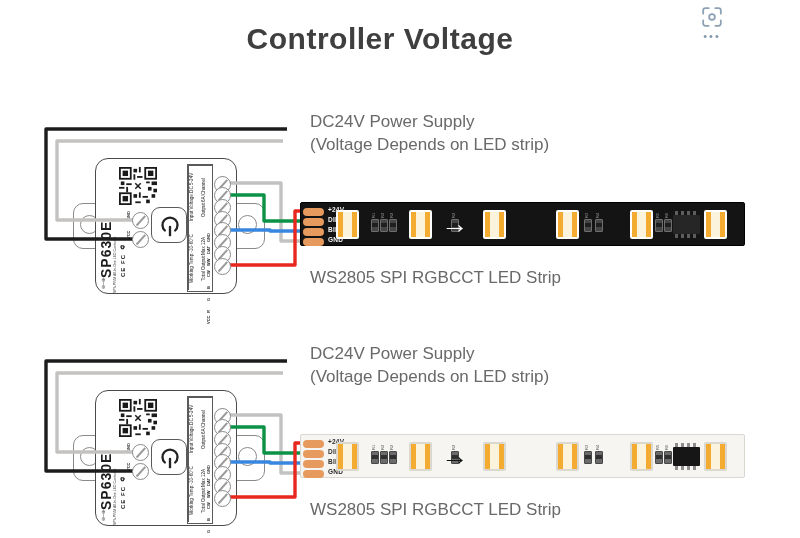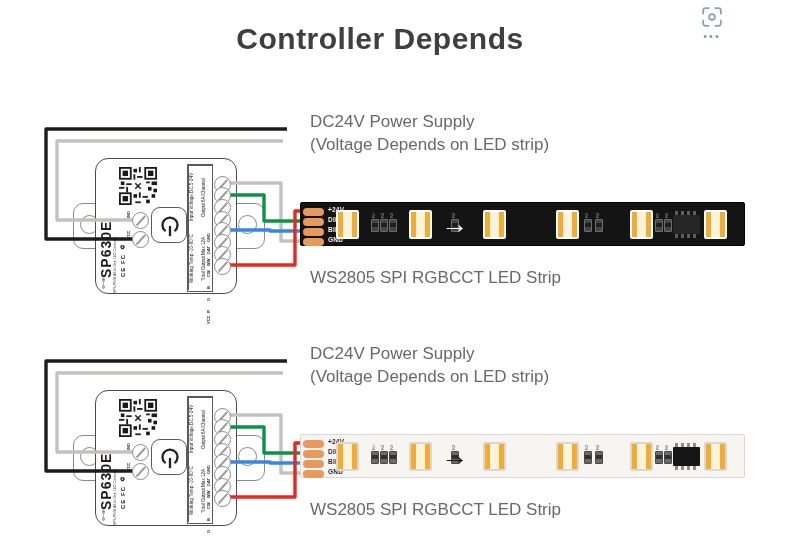--- a/index.html
+++ b/index.html
@@ -99,21 +99,21 @@
   .chip::before,.chip::after{content:'';position:absolute;left:2px;right:2px;height:4px;
     background:repeating-linear-gradient(90deg,var(--pin) 0 3px,transparent 3px 6px);}
   .chip::before{top:-4px;}
   .chip::after{bottom:-4px;}
   .strip.dark .chip{--pin:#5d5d5d;}
   .strip.light .chip{--pin:#8d8d8d;}
 </style>
 </head>
 <body>
 
-<div class="page-title">Controller Depends</div>
+<div class="page-title">Controller Voltage</div>
 
 <div class="tool-scan">
   <svg width="22" height="22" viewBox="0 0 20 20" fill="none" stroke="#8ba1b3" stroke-width="1.6" stroke-linecap="round">
     <path d="M2 7 V4 a2 2 0 0 1 2-2 H7"></path>
     <path d="M13 2 h3 a2 2 0 0 1 2 2 v3"></path>
     <path d="M18 13 v3 a2 2 0 0 1 -2 2 h-3"></path>
     <path d="M7 18 H4 a2 2 0 0 1 -2-2 v-3"></path>
     <circle cx="10" cy="10" r="2.6"></circle>
   </svg>
 </div>

